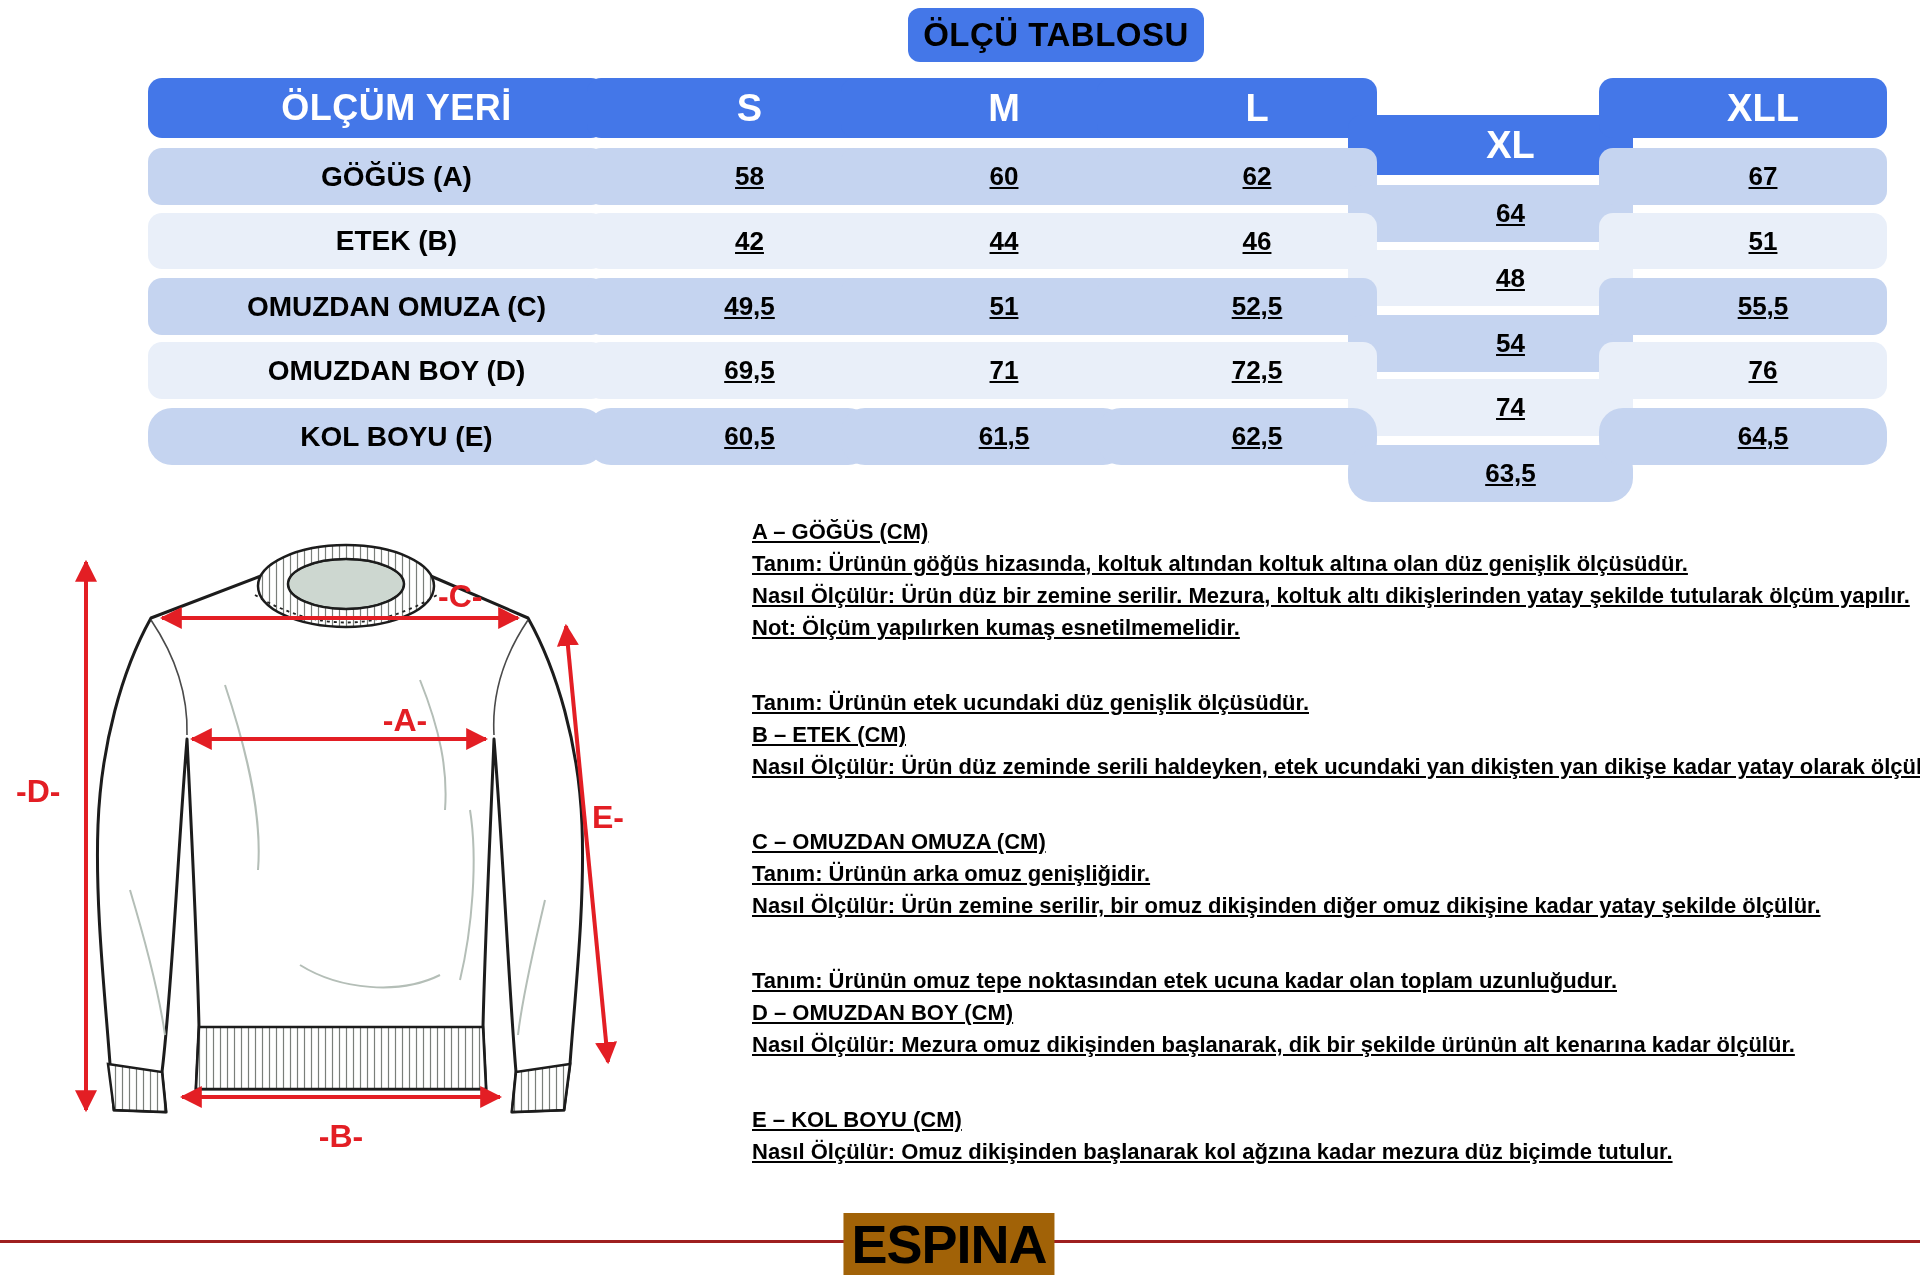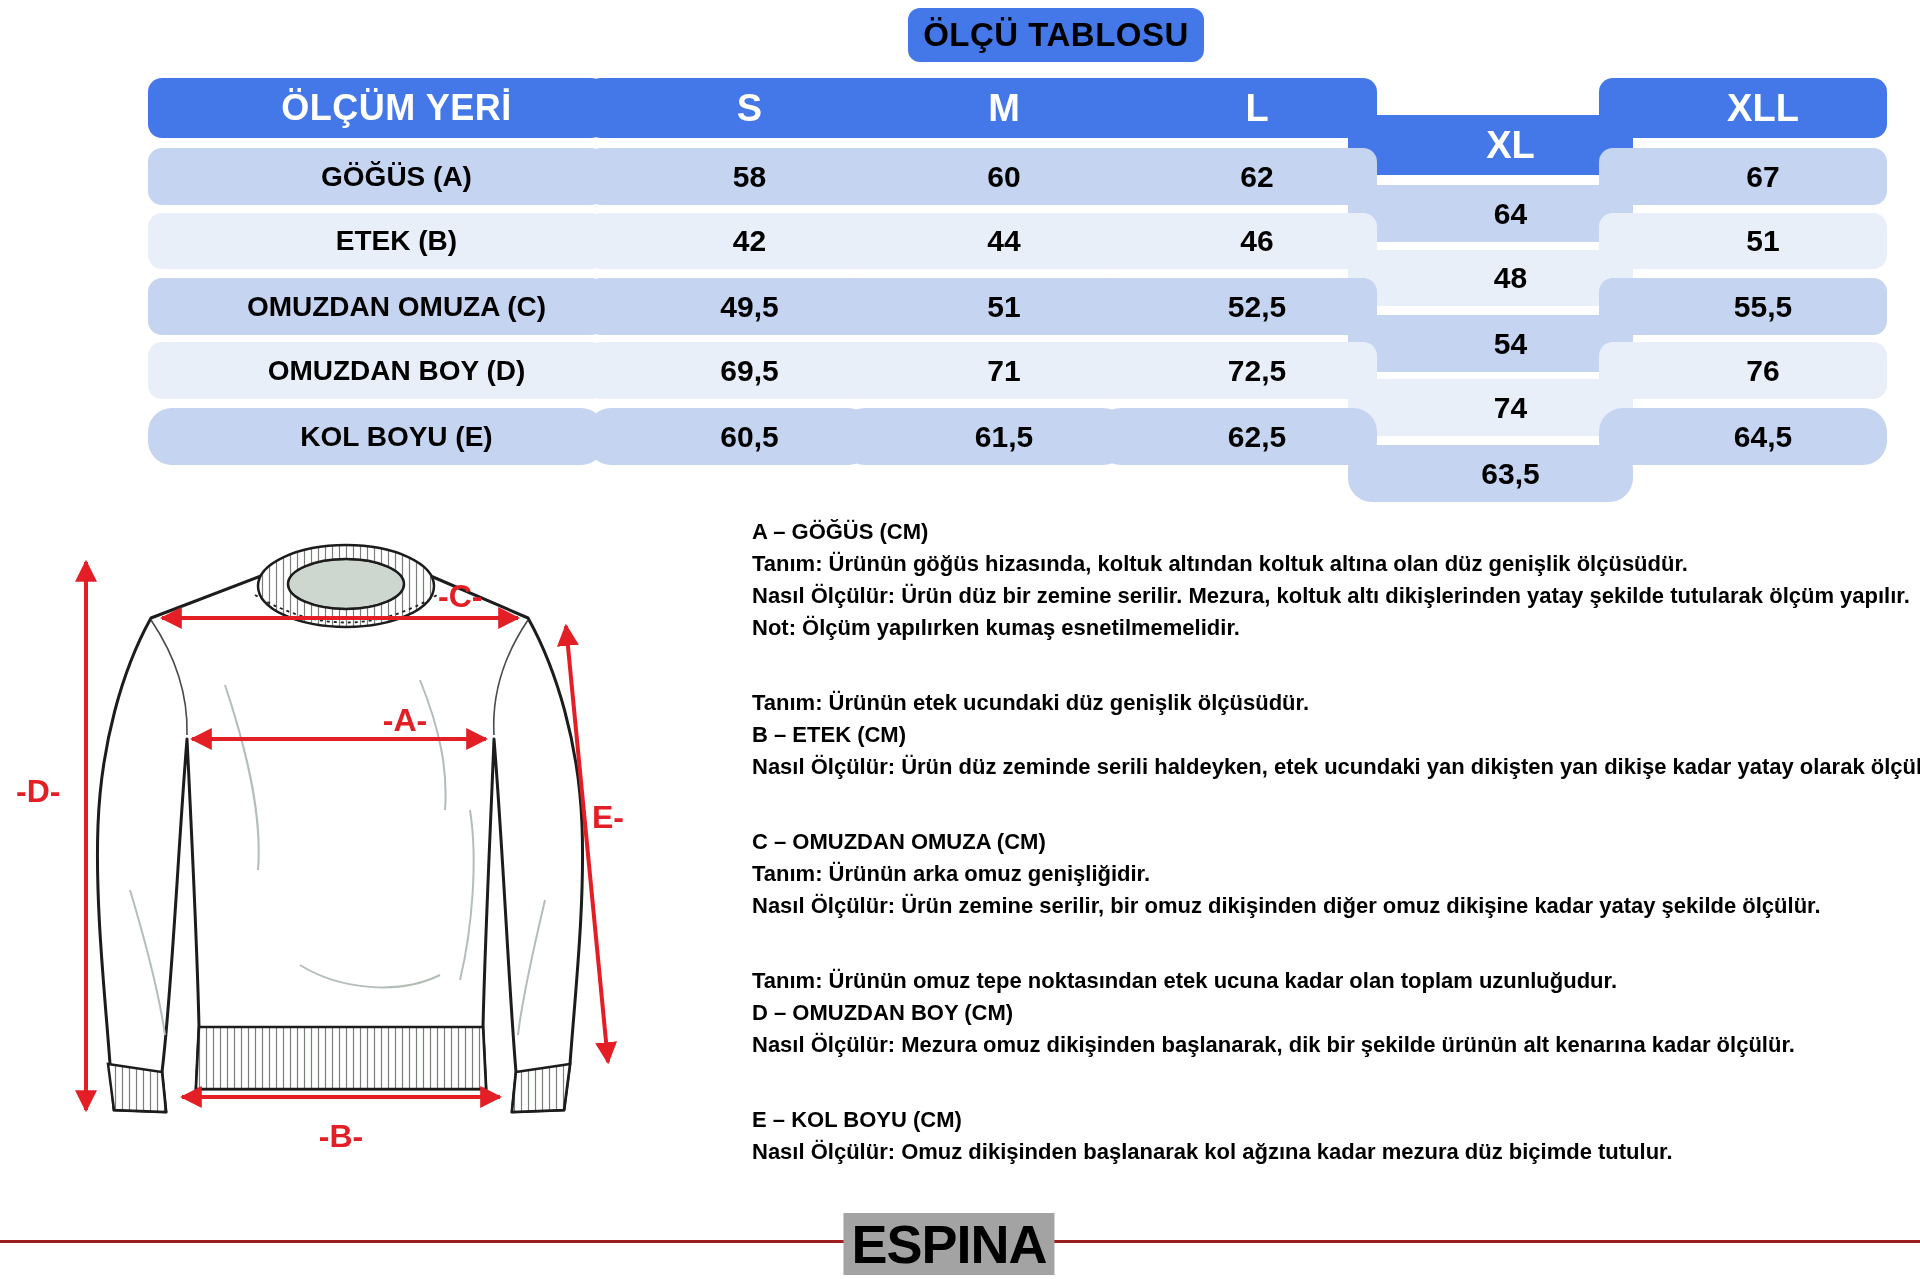--- a/index.html
+++ b/index.html
@@ -21,49 +21,49 @@
     position:absolute;border-radius:14px;
     display:flex;align-items:center;justify-content:center;
     font-weight:bold;color:#000;padding-left:40px;
   }
   .hdr{background:#4477e8;color:#ffffff;}
   .dark{background:#c5d4f0;}
   .light{background:#e9eff9;}
   .measure-hdr{font-size:36px;letter-spacing:0.5px;}
   .size-hdr{font-size:38px;}
   .lbl{font-size:28px;}
-  .val{font-size:30px;}
+  .val{font-size:26px;text-decoration:underline;}
   .c0{left:148px;width:417px;}
   .c1{left:587px;width:245px;}
   .c2{left:841px;width:246px;}
   .c3{left:1097px;width:240px;}
   .c4{left:1348px;width:245px;margin-top:37px;}
   .c5{left:1599px;width:248px;}
   .r0{top:78px;height:60px;}
   .r1{top:148px;height:57px;}
   .r2{top:213px;height:56px;}
   .r3{top:278px;height:57px;}
   .r4{top:342px;height:57px;}
   .r5{top:408px;height:57px;border-radius:24px;}
   
   .descs{
     position:absolute;left:752px;top:516px;width:1165px;
     color:#000;font-weight:bold;font-size:22px;line-height:32px;
   }
   .desc-block{margin-bottom:43px;}
-  .desc-line{white-space:nowrap;}
+  .desc-line{white-space:nowrap;text-decoration:underline;}
   
   .garment{position:absolute;left:0;top:510px;width:670px;height:680px;}
   
   .footer-line{
     position:absolute;left:0;top:1240px;width:1920px;height:3px;background:#9e1f1f;
   }
   .brand{
     position:absolute;left:949px;top:1213px;transform:translateX(-50%);
-    background:#a3a3a3;padding:0 8px;
+    background:#a16207;padding:0 8px;
     font-size:54px;font-weight:bold;color:#000;letter-spacing:-1px;
   }
 </style>
 </head>
 <body>
 
 <div class="title-pill">ÖLÇÜ TABLOSU</div>
 
 <div>
   <div class="cell hdr measure-hdr c0 r0">ÖLÇÜM YERİ</div>

